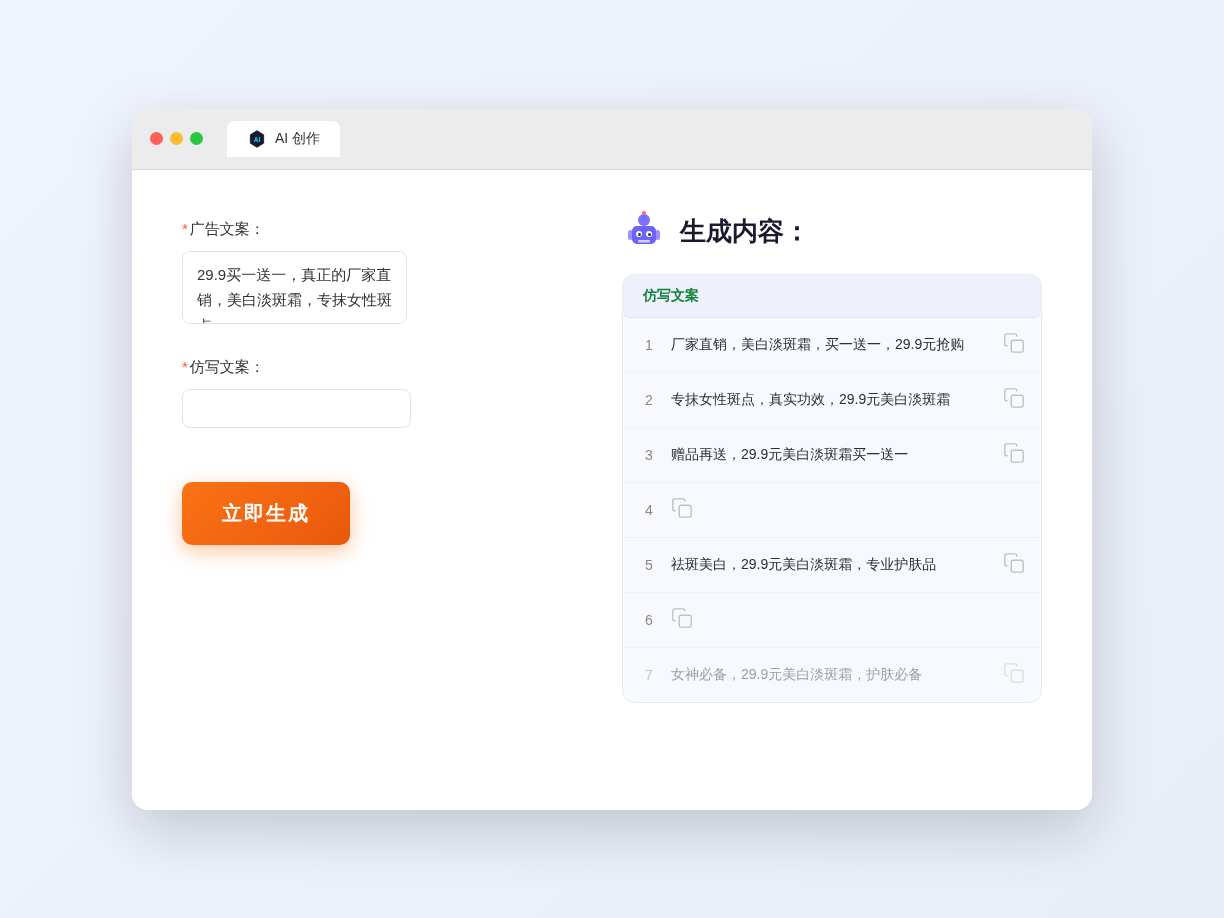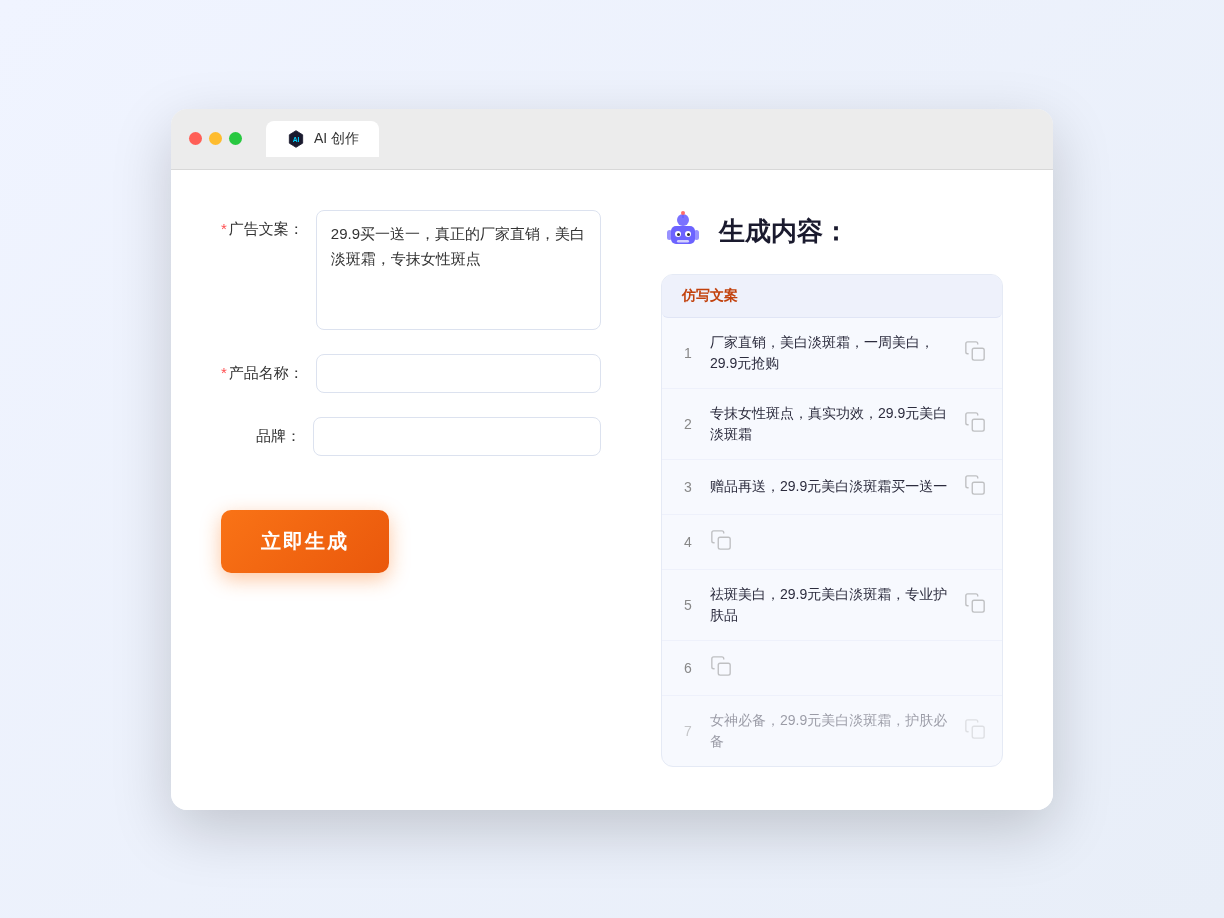--- a/index.html
+++ b/index.html
@@ -6,21 +6,21 @@
     body {
       background: linear-gradient(135deg, #f0f4ff 0%, #e8eef8 100%);
       display: flex;
       align-items: center;
       justify-content: center;
       min-height: 100vh;
       font-family: -apple-system, 'PingFang SC', 'Microsoft YaHei', sans-serif;
     }
 
     .browser-window {
-      width: 882px;
+      width: 960px;
       background: #f5f7fc;
       border-radius: 16px;
       box-shadow: 0 20px 60px rgba(0,0,0,0.18);
       overflow: hidden;
     }
 
     .browser-toolbar {
       background: #ececec;
       padding: 12px 18px;
       display: flex;
@@ -84,20 +84,21 @@
       color: #1a1a2e;
       margin-bottom: 32px;
       letter-spacing: 1px;
     }
 
     .form-group {
       display: flex;
       align-items: flex-start;
       margin-bottom: 24px;
       gap: 12px;
+      flex-direction: column;
     }
 
     .form-label {
       font-size: 15px;
       color: #333;
       white-space: nowrap;
       padding-top: 10px;
       min-width: 80px;
       text-align: right;
     }
@@ -170,21 +171,21 @@
       border-radius: 12px;
       overflow: hidden;
       border: 1px solid #e5eaf5;
     }
 
     .table-header {
       background: #eef1fb;
       padding: 12px 20px;
       font-size: 14px;
       font-weight: 600;
-      color: #c2410c;
+      color: #15803d;
       border-bottom: 1px solid #e0e5f5;
       border-radius: 6px;
     }
 
     .table-row {
       display: flex;
       align-items: center;
       padding: 14px 16px;
       border-bottom: 1px solid #eef1fb;
       gap: 12px;
@@ -250,30 +251,26 @@
         <div class="form-group">
           <label class="form-label">
             <span class="required-star">*</span><span>广告文案：</span>
           </label>
           <textarea class="form-input" style="">29.9买一送一，真正的厂家直销，美白淡斑霜，专抹女性斑点</textarea>
         </div>
 
         
         <div class="form-group">
           <label class="form-label">
-            <span class="required-star">*</span><span>产品名称：</span>
+            <span class="required-star">*</span><span>仿写文案：</span>
           </label>
           <input type="text" class="form-input" style="">
         </div>
 
         
-        <div class="form-group">
-          <label class="form-label">品牌：</label>
-          <input type="text" class="form-input" style="">
-        </div>
 
         <button class="generate-btn">立即生成</button>
       </div>
 
       <div class="right-panel">
         <div class="result-header">
 
           <svg class="robot-icon" viewBox="0 0 44 44" xmlns="http://www.w3.org/2000/svg">
             <circle cx="22" cy="10" r="6" fill="#6c63ff" opacity="0.9"></circle>
             <rect x="10" y="16" width="24" height="18" rx="5" fill="#6c63ff"></rect>
@@ -289,21 +286,21 @@
           </svg>
           <h2 class="result-title">生成内容：</h2>
         </div>
 
         <div class="result-table">
           <div class="table-header">仿写文案</div>
 
           <div id="result-rows">
               <div class="table-row">
                 <span class="row-number">1</span>
-                <span class="row-text">厂家直销，美白淡斑霜，一周美白，29.9元抢购</span>
+                <span class="row-text">厂家直销，美白淡斑霜，买一送一，29.9元抢购</span>
                 <div><svg class="copy-icon" viewBox="0 0 24 24" fill="none" stroke="#888" stroke-width="1.5" xmlns="http://www.w3.org/2000/svg">
     <rect x="9" y="9" width="13" height="13" rx="2" stroke="#888" stroke-width="1.5" fill="none"></rect>
     <path d="M5 15H4a2 2 0 01-2-2V4a2 2 0 012-2h9a2 2 0 012 2v1" stroke="#888" stroke-width="1.5" fill="none"></path>
   </svg></div>
               </div>
               <div class="table-row">
                 <span class="row-number">2</span>
                 <span class="row-text">专抹女性斑点，真实功效，29.9元美白淡斑霜</span>
                 <div><svg class="copy-icon" viewBox="0 0 24 24" fill="none" stroke="#888" stroke-width="1.5" xmlns="http://www.w3.org/2000/svg">
     <rect x="9" y="9" width="13" height="13" rx="2" stroke="#888" stroke-width="1.5" fill="none"></rect>

